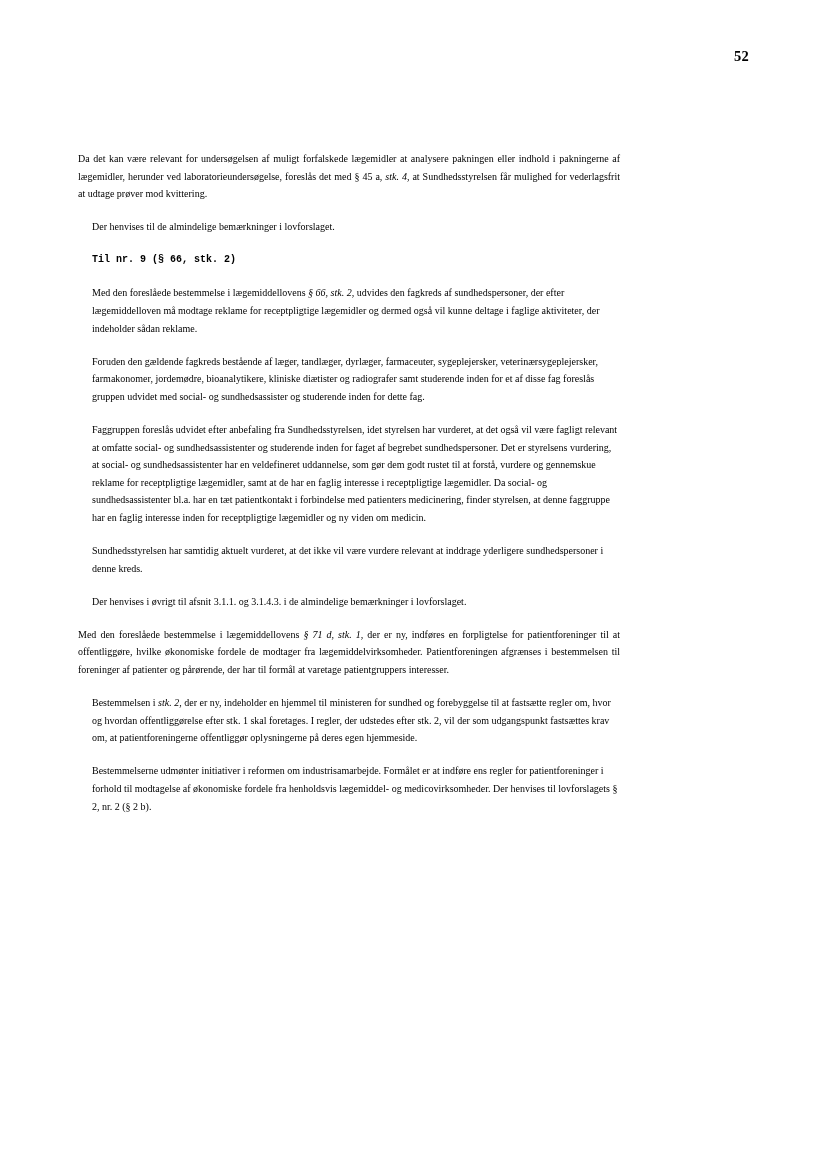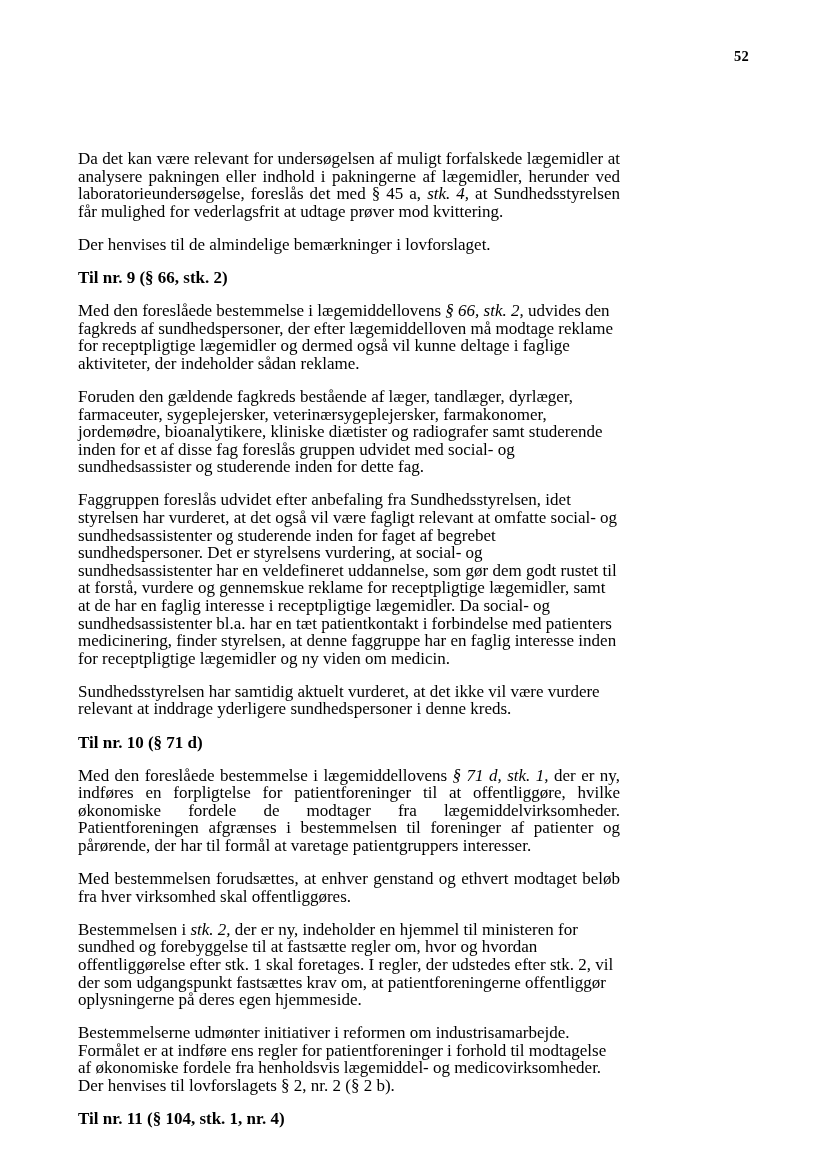--- a/index.html
+++ b/index.html
@@ -31,65 +31,65 @@
     letter-spacing: 0.2px;
   }
   .content {
     position: absolute;
     top: 150px;
     left: 78px;
     width: 542px;
   }
   p.block {
     margin: 0 0 15.5px 0;
-    font-size: 17px;
+    font-size: 10px;
     line-height: 17.6px;
     text-align: justify;
     -webkit-hyphens: none;
     hyphens: none;
   }
   p.just {
     text-align: justify;
   }
   p.left {
     text-align: left;
+    margin-left: 14px;
   }
   .heading {
     margin: 0 0 0 0;
     font-size: 13.6px;
     line-height: 17.6px;
     font-weight: bold;
     text-align: left;
   }
   .heading-gap {
     margin-top: 15.5px;
   }
   .nomargin {
     margin-bottom: 0;
+    font-family: Liberation Mono, monospace;
   }
   em {
     font-style: italic;
   }
 </style>
 </head>
 <body>
 
 <div class="page">
 
   <div class="page-number">52</div>
 
   <div class="content" id="body-container">
       <p class="block just"><span>Da det kan være relevant for undersøgelsen af muligt forfalskede lægemidler at analysere pakningen eller indhold i pakningerne af lægemidler, herunder ved laboratorieundersøgelse, foreslås det med § 45 a, </span><em>stk. 4,</em><span> at Sundhedsstyrelsen får mulighed for vederlagsfrit at udtage prøver mod kvittering.</span></p>
       <p class="block left"><span>Der henvises til de almindelige bemærkninger i lovforslaget.</span></p>
       <p class="block left heading nomargin heading-gap"><strong>Til nr. 9 (§ 66, stk. 2)</strong></p>
       <p class="block left"><span>Med den foreslåede bestemmelse i lægemiddellovens </span><em>§ 66, stk. 2,</em><span> udvides den fagkreds af sundhedspersoner, der efter lægemiddelloven må modtage reklame for receptpligtige lægemidler og dermed også vil kunne deltage i faglige aktiviteter, der indeholder sådan reklame.</span></p>
       <p class="block left"><span>Foruden den gældende fagkreds bestående af læger, tandlæger, dyrlæger, farmaceuter, sygeplejersker, veterinærsygeplejersker, farmakonomer, jordemødre, bioanalytikere, kliniske diætister og radiografer samt studerende inden for et af disse fag foreslås gruppen udvidet med social- og sundhedsassister og studerende inden for dette fag.</span></p>
       <p class="block left"><span>Faggruppen foreslås udvidet efter anbefaling fra Sundhedsstyrelsen, idet styrelsen har vurderet, at det også vil være fagligt relevant at omfatte social- og sundhedsassistenter og studerende inden for faget af begrebet sundhedspersoner. Det er styrelsens vurdering, at social- og sundhedsassistenter har en veldefineret uddannelse, som gør dem godt rustet til at forstå, vurdere og gennemskue reklame for receptpligtige lægemidler, samt at de har en faglig interesse i receptpligtige lægemidler. Da social- og sundhedsassistenter bl.a. har en tæt patientkontakt i forbindelse med patienters medicinering, finder styrelsen, at denne faggruppe har en faglig interesse inden for receptpligtige lægemidler og ny viden om medicin.</span></p>
       <p class="block left"><span>Sundhedsstyrelsen har samtidig aktuelt vurderet, at det ikke vil være vurdere relevant at inddrage yderligere sundhedspersoner i denne kreds.</span></p>
-      <p class="block left heading nomargin heading-gap"><strong>Til nr. 10 (§ 71 d)</strong></p>
+      <p class="block left"><span>Der henvises i øvrigt til afsnit 3.1.1. og 3.1.4.3. i de almindelige bemærkninger i lovforslaget.</span></p>
       <p class="block just"><span>Med den foreslåede bestemmelse i lægemiddellovens </span><em>§ 71 d, stk. 1,</em><span> der er ny, indføres en forpligtelse for patientforeninger til at offentliggøre, hvilke økonomiske fordele de modtager fra lægemiddelvirksomheder. Patientforeningen afgrænses i bestemmelsen til foreninger af patienter og pårørende, der har til formål at varetage patientgruppers interesser.</span></p>
-      <p class="block just"><span>Med bestemmelsen forudsættes, at enhver genstand og ethvert modtaget beløb fra hver virksomhed skal offentliggøres.</span></p>
       <p class="block left"><span>Bestemmelsen i </span><em>stk. 2,</em><span> der er ny, indeholder en hjemmel til ministeren for sundhed og forebyggelse til at fastsætte regler om, hvor og hvordan offentliggørelse efter stk. 1 skal foretages. I regler, der udstedes efter stk. 2, vil der som udgangspunkt fastsættes krav om, at patientforeningerne offentliggør oplysningerne på deres egen hjemmeside.</span></p>
       <p class="block left"><span>Bestemmelserne udmønter initiativer i reformen om industrisamarbejde. Formålet er at indføre ens regler for patientforeninger i forhold til modtagelse af økonomiske fordele fra henholdsvis lægemiddel- og medicovirksomheder. Der henvises til lovforslagets § 2, nr. 2 (§ 2 b).</span></p>
-      <p class="block left heading nomargin heading-gap"><strong>Til nr. 11 (§ 104, stk. 1, nr. 4)</strong></p>
     </div>
 
 </div>
 
 </body></html>

